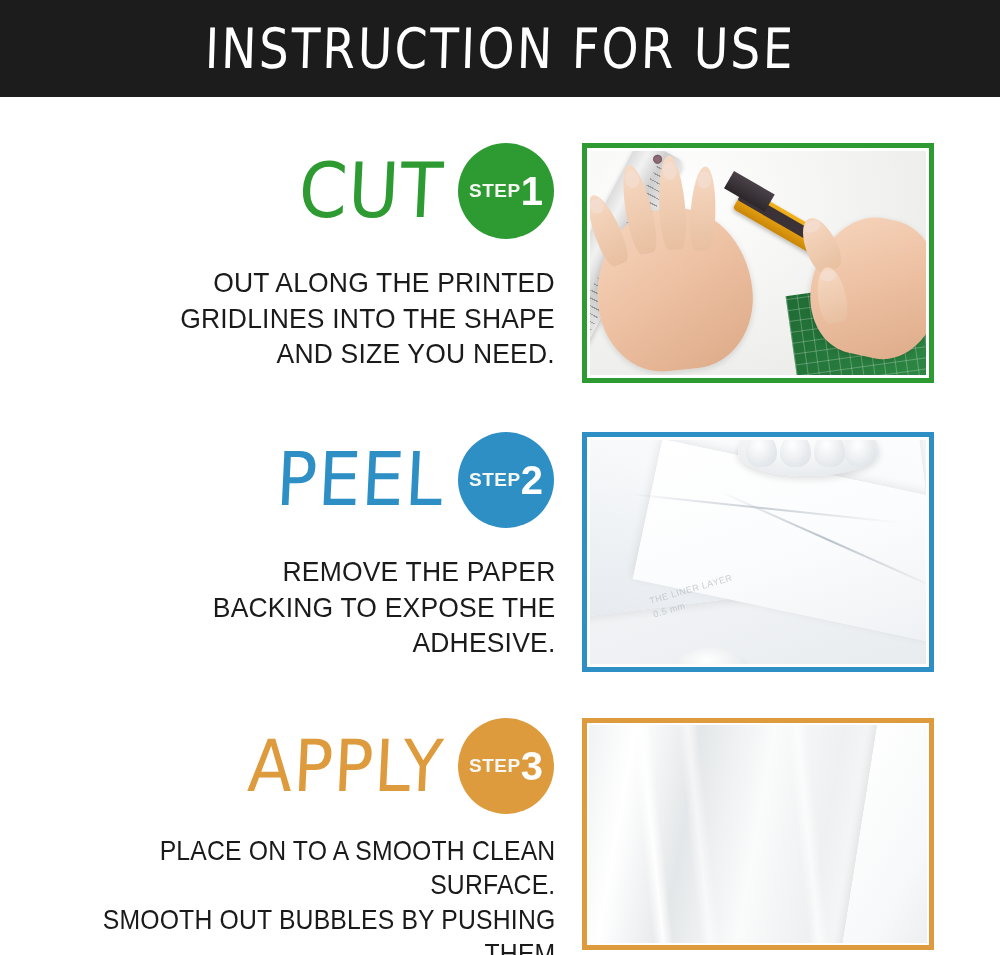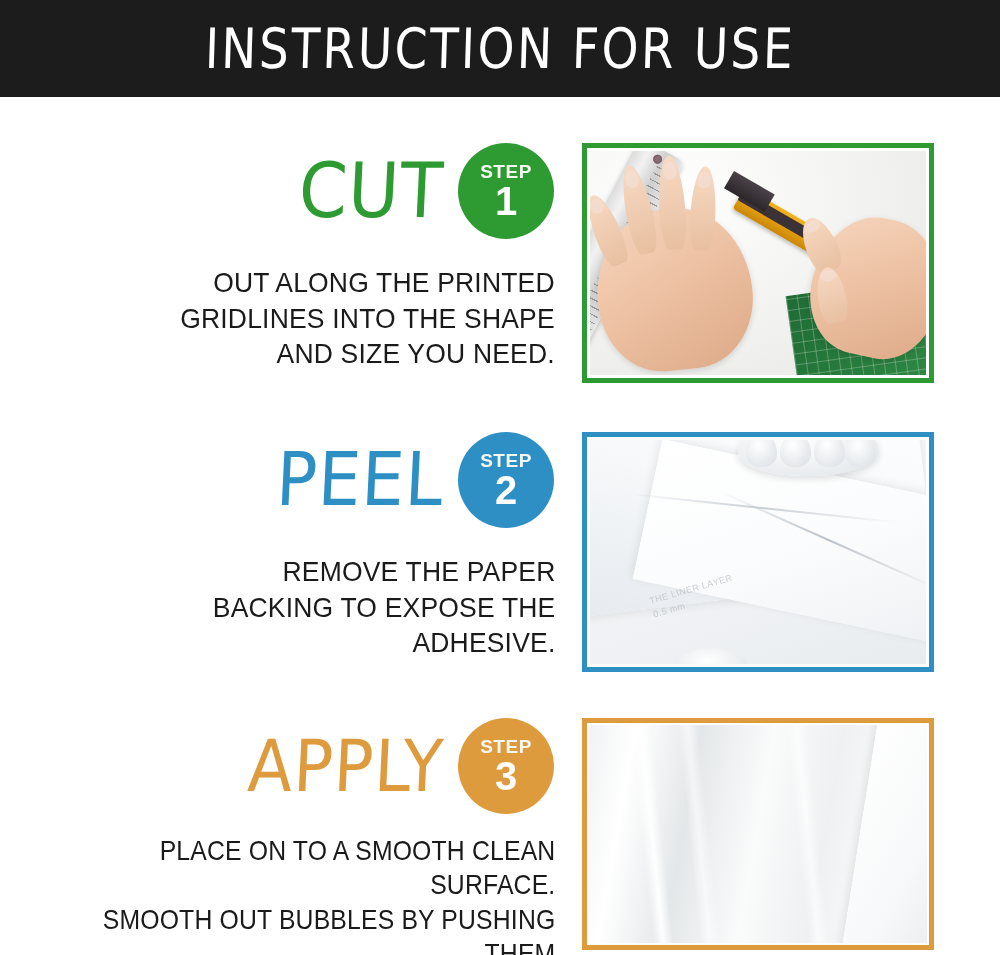--- a/index.html
+++ b/index.html
@@ -58,21 +58,21 @@
     transform-origin:right center;
     white-space:nowrap;
     padding-right:14px;
   }
   #step-word-1 { color:#2e9b32; font-size:68px; }
   #step-word-2 { color:#2e8fc4; font-size:66px; }
   #step-word-3 { color:#de9b3e; font-size:64px; }
 
   .step-badge {
     width:96px; height:96px; border-radius:50%;
-    display:flex; flex-direction:column;
+    display:flex; flex-direction:row;
     align-items:center; justify-content:center;
     flex:0 0 96px;
     margin-right:14px;
   }
   #step-badge-1 { background:#2e9b32; }
   #step-badge-2 { background:#2e8fc4; }
   #step-badge-3 { background:#de9b3e; }
 
   .badge-step-label {
     color:#f4f7f2;

